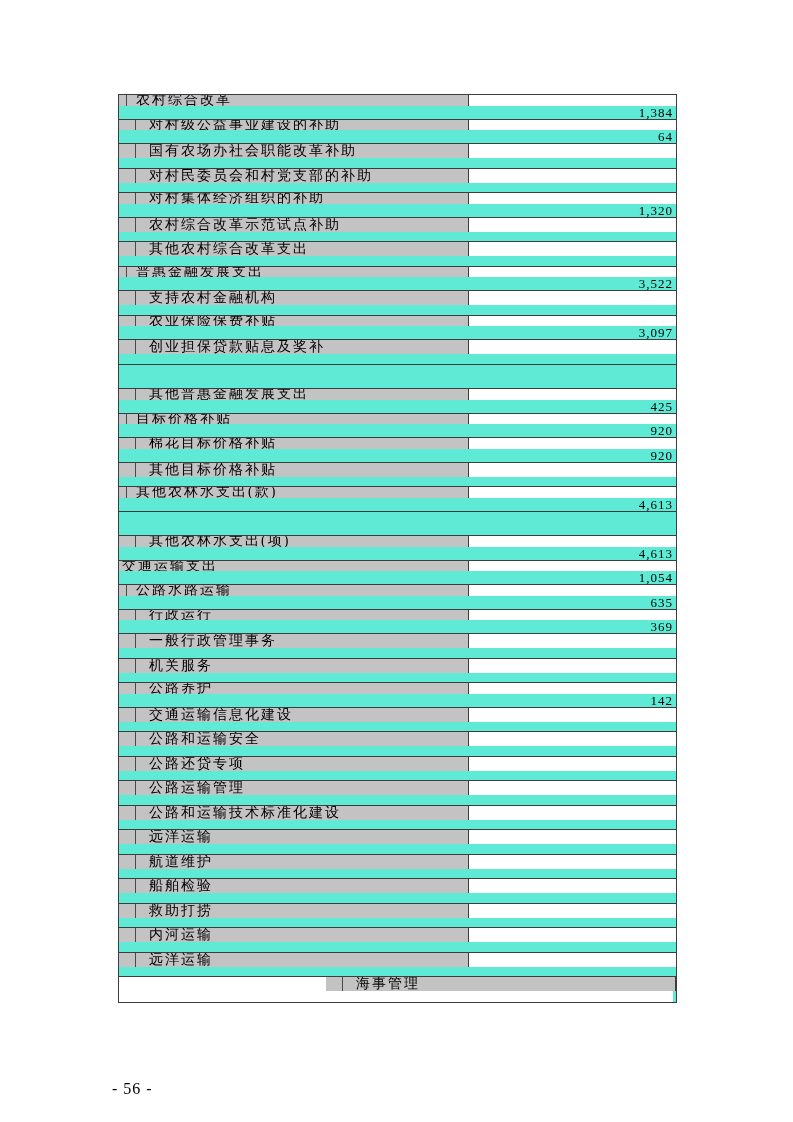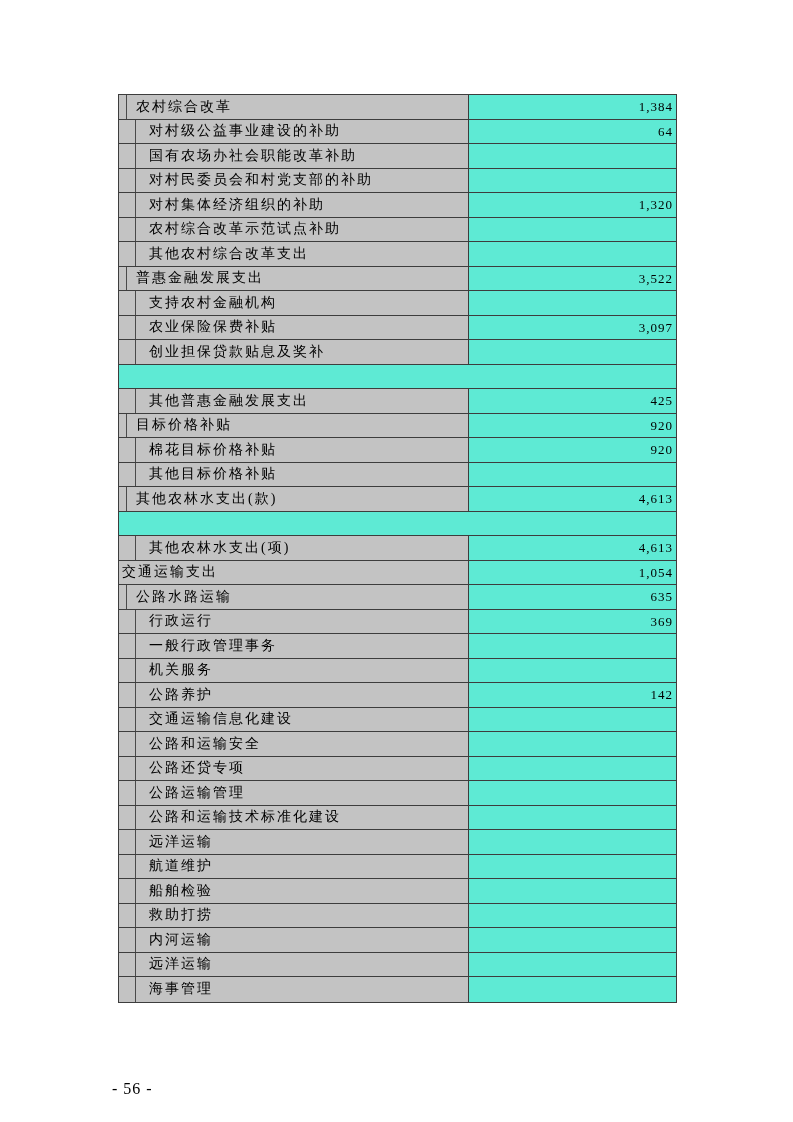--- a/index.html
+++ b/index.html
@@ -21,23 +21,25 @@
     top: 94px;
     width: 559px;
     box-sizing: border-box;
     border: 1.7px solid #3d3d3d;
   }
   .row {
     display: flex;
     height: 24.5px;
     box-sizing: border-box;
     border-bottom: 1.7px solid #3d3d3d;
+    flex-direction: column;
   }
   .row:last-child {
     border-bottom: none;
+    align-items: flex-end;
   }
   .label-cell {
     width: 350px;
     box-sizing: border-box;
     background: #c3c3c3;
     border-right: 1.7px solid #3d3d3d;
     display: flex;
     align-items: center;
     overflow: hidden;
   }

